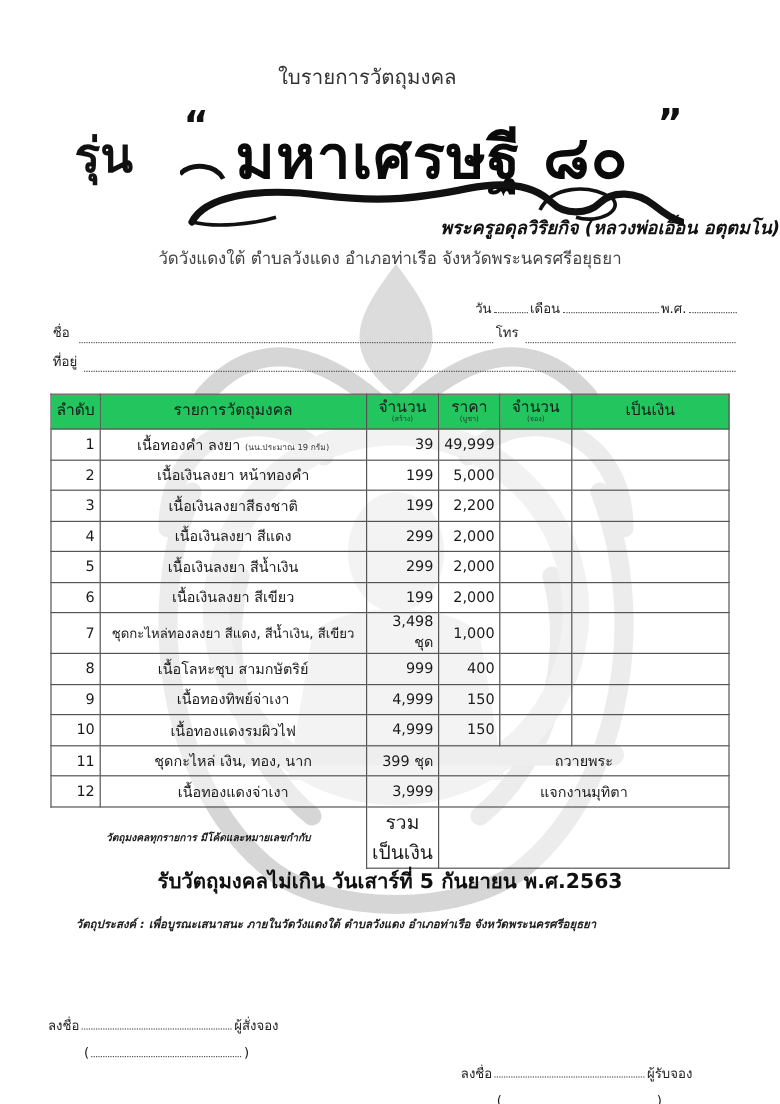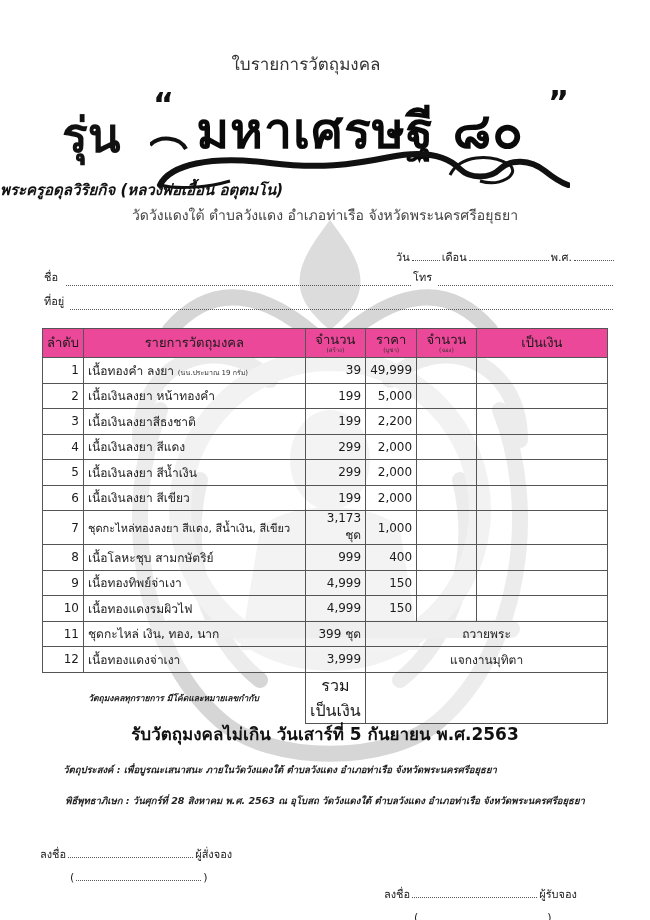--- a/index.html
+++ b/index.html
@@ -5,41 +5,41 @@
   * { box-sizing: border-box; margin: 0; padding: 0; }
   html, body { width: 650px; height: 920px; background: #ffffff; overflow: hidden; }
   body { position: relative; font-family: "DejaVu Sans", sans-serif; color: #1a1a1a; }
 
   .watermark { position: absolute; left: 100px; top: 180px; width: 460px; height: 640px; z-index: 0; pointer-events: none; }
 
   .layer { position: absolute; left: 0; top: 0; width: 650px; height: 920px; z-index: 1; }
 
   .subtitle-top { position: absolute; top: 50px; left: 0; width: 612px; text-align: center; font-size: 17px; color: #333; }
   .series { position: absolute; top: 75px; left: 0; width: 650px; height: 100px; }
-  .series .prefix { position: absolute; left: 62px; top: 22px; font-size: 48px; font-weight: bold; color: #111; }
+  .series .prefix { position: absolute; left: 62px; top: 22px; font-size: 40px; font-weight: bold; color: #111; }
   .series .quote-l { position: absolute; left: 153px; top: 10px; font-size: 32px; font-weight: bold; color: #111; }
   .series .quote-r { position: absolute; left: 548px; top: 8px; font-size: 32px; font-weight: bold; color: #111; }
   .series .title { position: absolute; left: 160px; top: 16px; width: 400px; text-align: center; font-family: "DejaVu Serif", serif; font-size: 50px; font-weight: bold; color: #0a0a0a; letter-spacing: 1px; }
   .flourish { position: absolute; left: 150px; top: 60px; width: 420px; height: 60px; }
 
-  .monk { position: absolute; top: 178px; left: 0; width: 650px; text-align: left; font-size: 15px; font-weight: bold; font-style: italic; color: #111; }
+  .monk { position: absolute; top: 178px; left: 0; width: 650px; text-align: right; font-size: 15px; font-weight: bold; font-style: italic; color: #111; }
   .temple { position: absolute; top: 204px; left: 0; width: 650px; text-align: center; font-size: 14px; color: #444; }
 
   .date-line { position: absolute; top: 248px; left: 396px; font-size: 11px; color: #222; white-space: nowrap; }
   .field-line { position: absolute; left: 44px; font-size: 11px; color: #222; white-space: nowrap; display: flex; align-items: flex-end; }
   .dots { display: inline-block; border-bottom: 1px dotted #555; height: 10px; margin: 0 2px; }
 
   table.items { position: absolute; left: 42px; top: 328px; width: 566px; border-collapse: collapse; font-size: 12px; }
   table.items th, table.items td { border: 1px solid #555; height: 25.5px; padding: 0 4px; }
-  table.items thead th { background: #ec4899; height: 29px; font-weight: normal; color: #1a1a1a; font-size: 13px; line-height: 12px; }
+  table.items thead th { background: #22c55e; height: 29px; font-weight: normal; color: #1a1a1a; font-size: 13px; line-height: 12px; }
   table.items thead th .sub { display: block; font-size: 6px; color: #333; line-height: 7px; }
   table.items td { background: rgba(255,255,255,0.55); }
   td.num { text-align: right; }
   td.idx { text-align: right; padding-right: 8px; }
-  td.name { text-align: left; padding-left: 8px; white-space: nowrap; }
+  td.name { text-align: center; padding-left: 8px; white-space: nowrap; }
   td.name .note { font-size: 7px; color: #333; }
   td.center { text-align: center; }
   tr.footer td.no-border { border: none; background: transparent; }
   td.footer-note { font-size: 8.5px; font-weight: bold; font-style: italic; text-align: center; padding-left: 0; white-space: nowrap; }
   td.total-label { font-size: 16px; text-align: center; }
 
   .deadline { position: absolute; top: 720px; left: 0; width: 650px; text-align: center; font-size: 17px; font-weight: bold; color: #111; }
   .purpose { position: absolute; top: 762px; left: 0; width: 560px; text-align: center; font-size: 9.5px; font-style: italic; font-weight: bold; color: #222; }
   .ceremony { position: absolute; top: 793px; left: 0; width: 650px; text-align: center; font-size: 9.5px; font-style: italic; font-weight: bold; color: #222; }
 
@@ -166,21 +166,21 @@
         <td class="idx">6</td>
         <td class="name">เนื้อเงินลงยา สีเขียว</td>
         <td class="num">199</td>
         <td class="num">2,000</td>
         <td></td>
         <td></td>
       </tr>
       <tr>
         <td class="idx">7</td>
         <td class="name" style="font-size:11px">ชุดกะไหล่ทองลงยา สีแดง, สีน้ำเงิน, สีเขียว</td>
-        <td class="num">3,173 ชุด</td>
+        <td class="num">3,498 ชุด</td>
         <td class="num">1,000</td>
         <td></td>
         <td></td>
       </tr>
       <tr>
         <td class="idx">8</td>
         <td class="name">เนื้อโลหะชุบ สามกษัตริย์</td>
         <td class="num">999</td>
         <td class="num">400</td>
         <td></td>
@@ -217,21 +217,20 @@
       <tr class="footer">
         <td class="no-border footer-note" colspan="2">วัตถุมงคลทุกรายการ มีโค้ดและหมายเลขกำกับ</td>
         <td class="total-label">รวมเป็นเงิน</td>
         <td colspan="3"></td>
       </tr>
     </tbody>
   </table>
 
   <div class="deadline">รับวัตถุมงคลไม่เกิน วันเสาร์ที่ 5 กันยายน พ.ศ.2563</div>
   <div class="purpose">วัตถุประสงค์ : เพื่อบูรณะเสนาสนะ ภายในวัดวังแดงใต้ ตำบลวังแดง อำเภอท่าเรือ จังหวัดพระนครศรีอยุธยา</div>
-  <div class="ceremony">พิธีพุทธาภิเษก : วันศุกร์ที่ 28 สิงหาคม พ.ศ. 2563 ณ อุโบสถ วัดวังแดงใต้ ตำบลวังแดง อำเภอท่าเรือ จังหวัดพระนครศรีอยุธยา</div>
 
   <div class="sign" style="left:40px;">
     <span>ลงชื่อ</span><span class="dots" style="width:125px"></span><span>ผู้สั่งจอง</span>
     <span class="row2"><span>(</span><span class="dots" style="width:125px"></span><span>)</span></span>
   </div>
 
   <div class="sign" style="left:384px;margin-top:40px;">
     <span>ลงชื่อ</span><span class="dots" style="width:125px"></span><span>ผู้รับจอง</span>
     <span class="row2"><span>(</span><span class="dots" style="width:125px"></span><span>)</span></span>
   </div>

